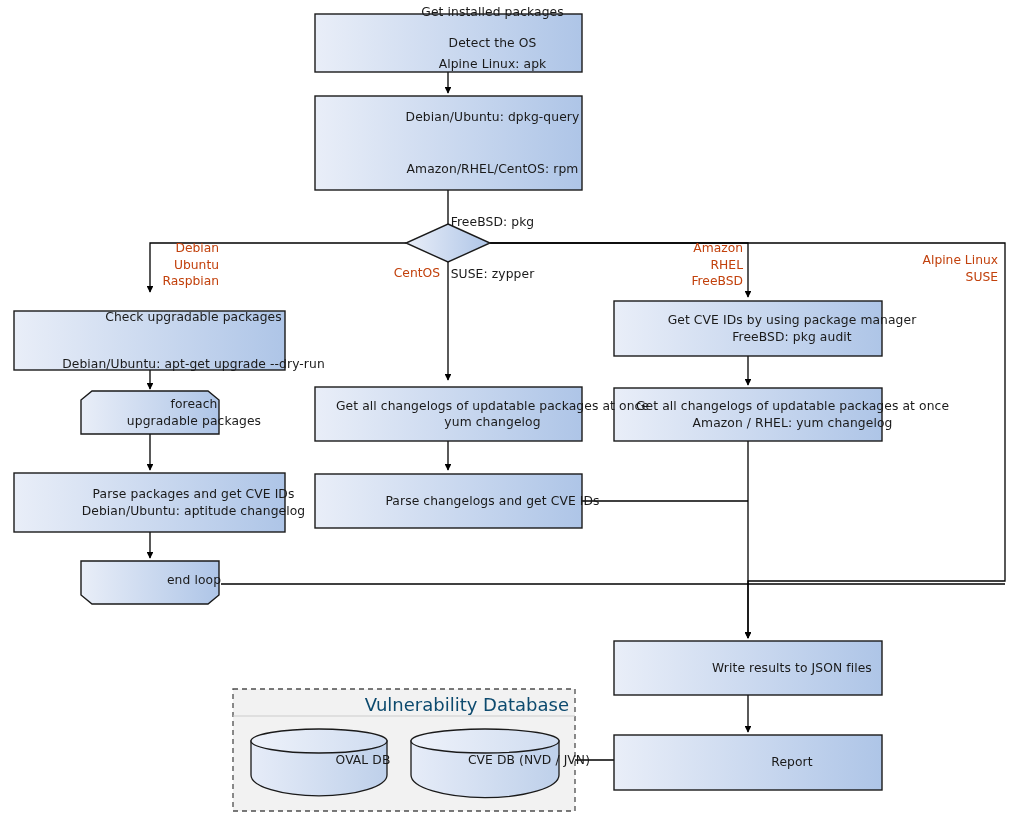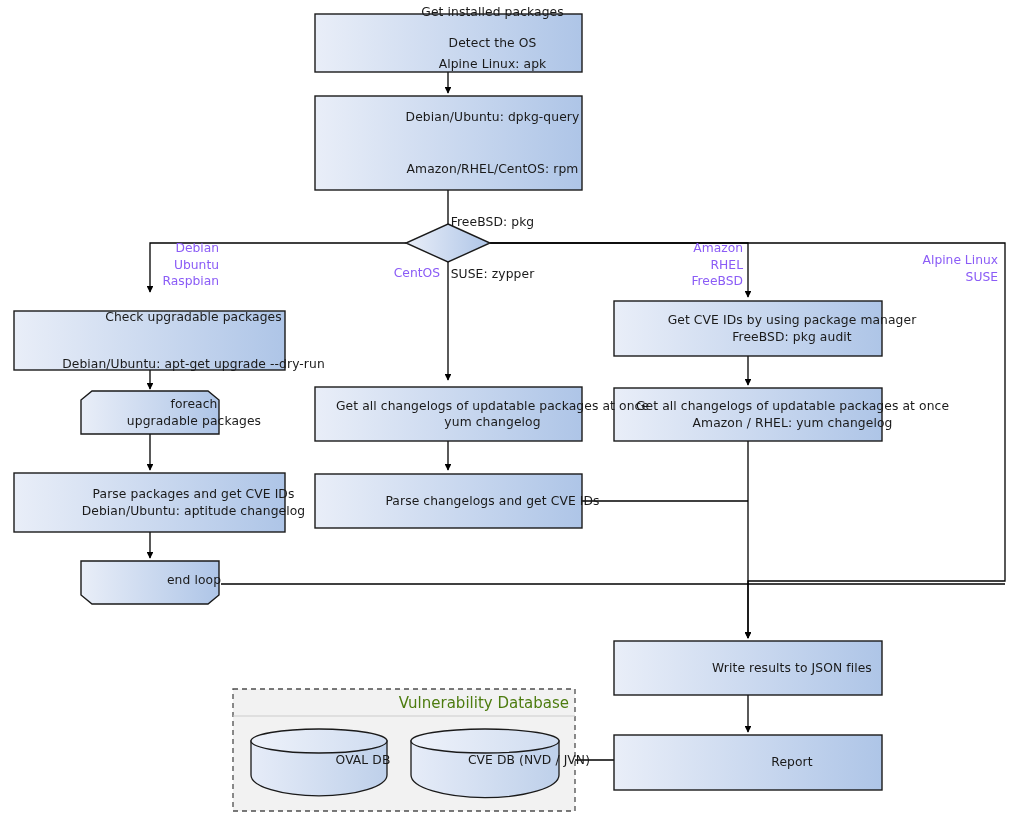--- a/index.html
+++ b/index.html
@@ -36,30 +36,30 @@
     color: #1a1a1a;
     font-size: 12.3px;
     line-height: 16.5px;
     white-space: nowrap;
     pointer-events: none;
     letter-spacing: 0.1px;
     padding-left: 44px;
   }
   .edge-label {
     position: absolute;
-    color: #8b5cf6;
+    color: #c2410c;
     font-size: 12.3px;
     line-height: 16.5px;
     white-space: pre;
     text-align: right;
   }
   .group-title {
     position: absolute;
-    color: #4d7c0f;
-    font-size: 15px;
+    color: #0c4a6e;
+    font-size: 18px;
     white-space: nowrap;
   }
 </style>
 </head>
 <body>
 
 <div id="flow-root">
 
   <svg class="layer" viewBox="0 0 1019 823">
     <defs>

